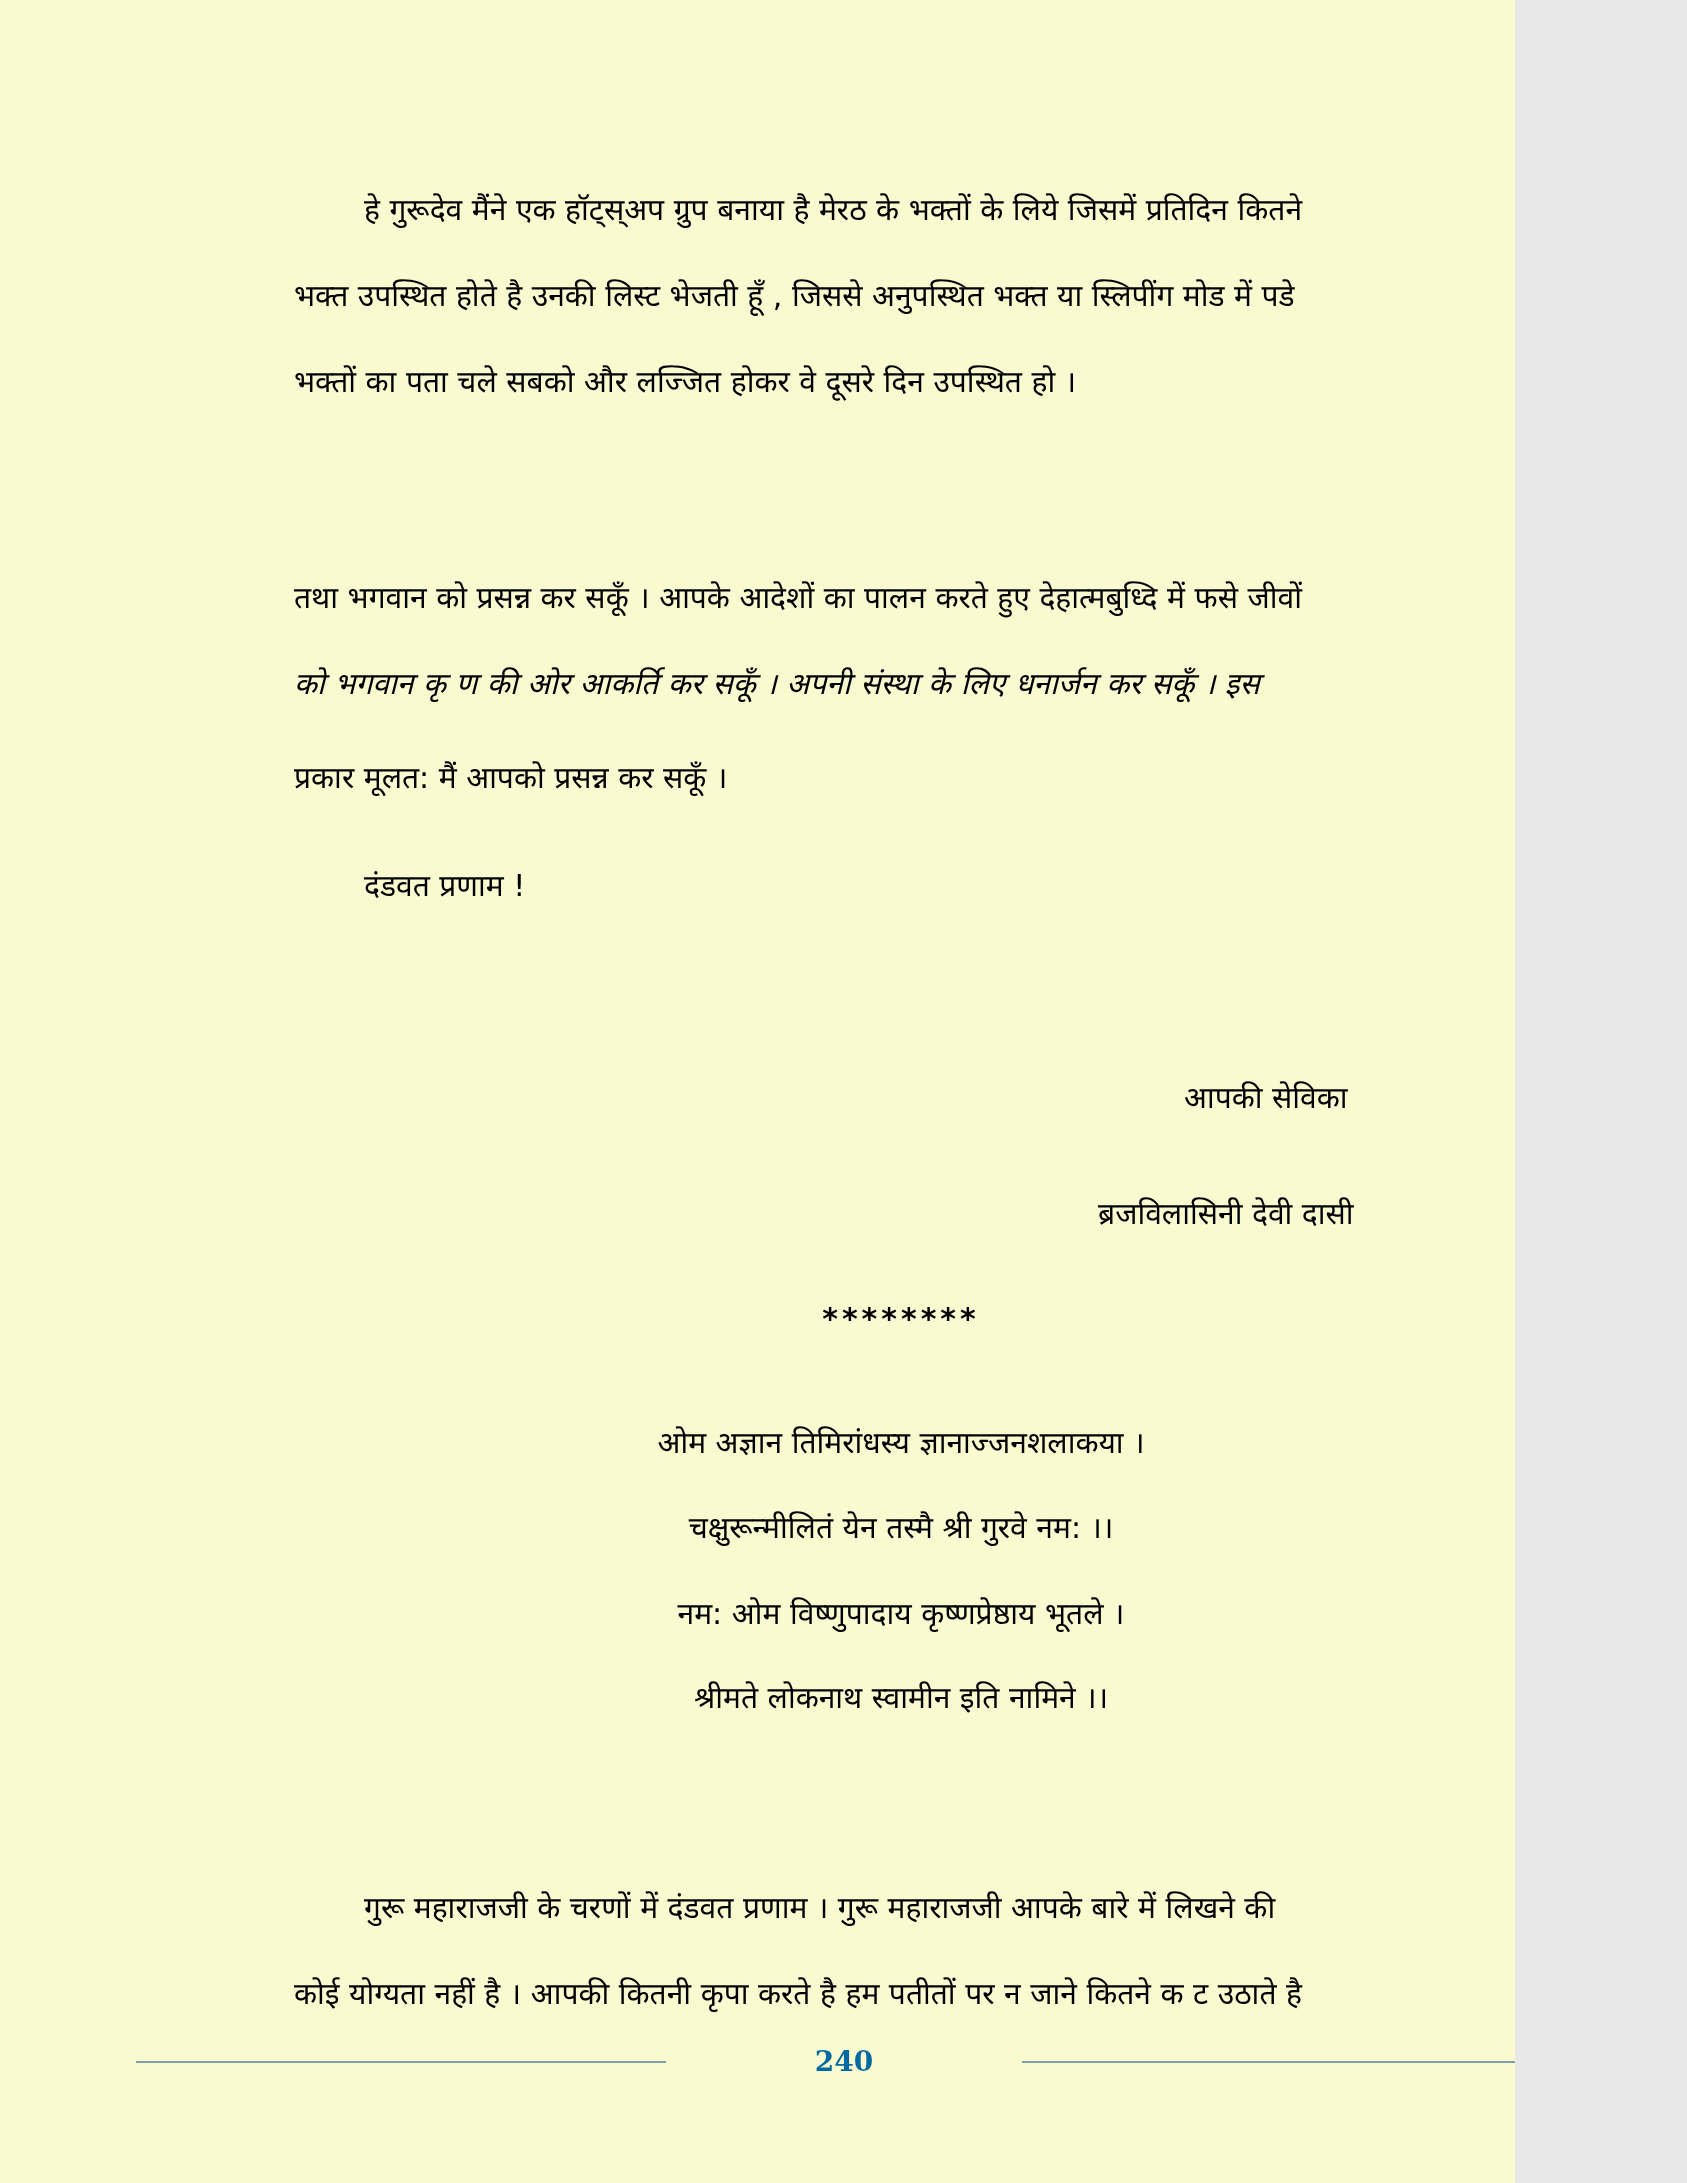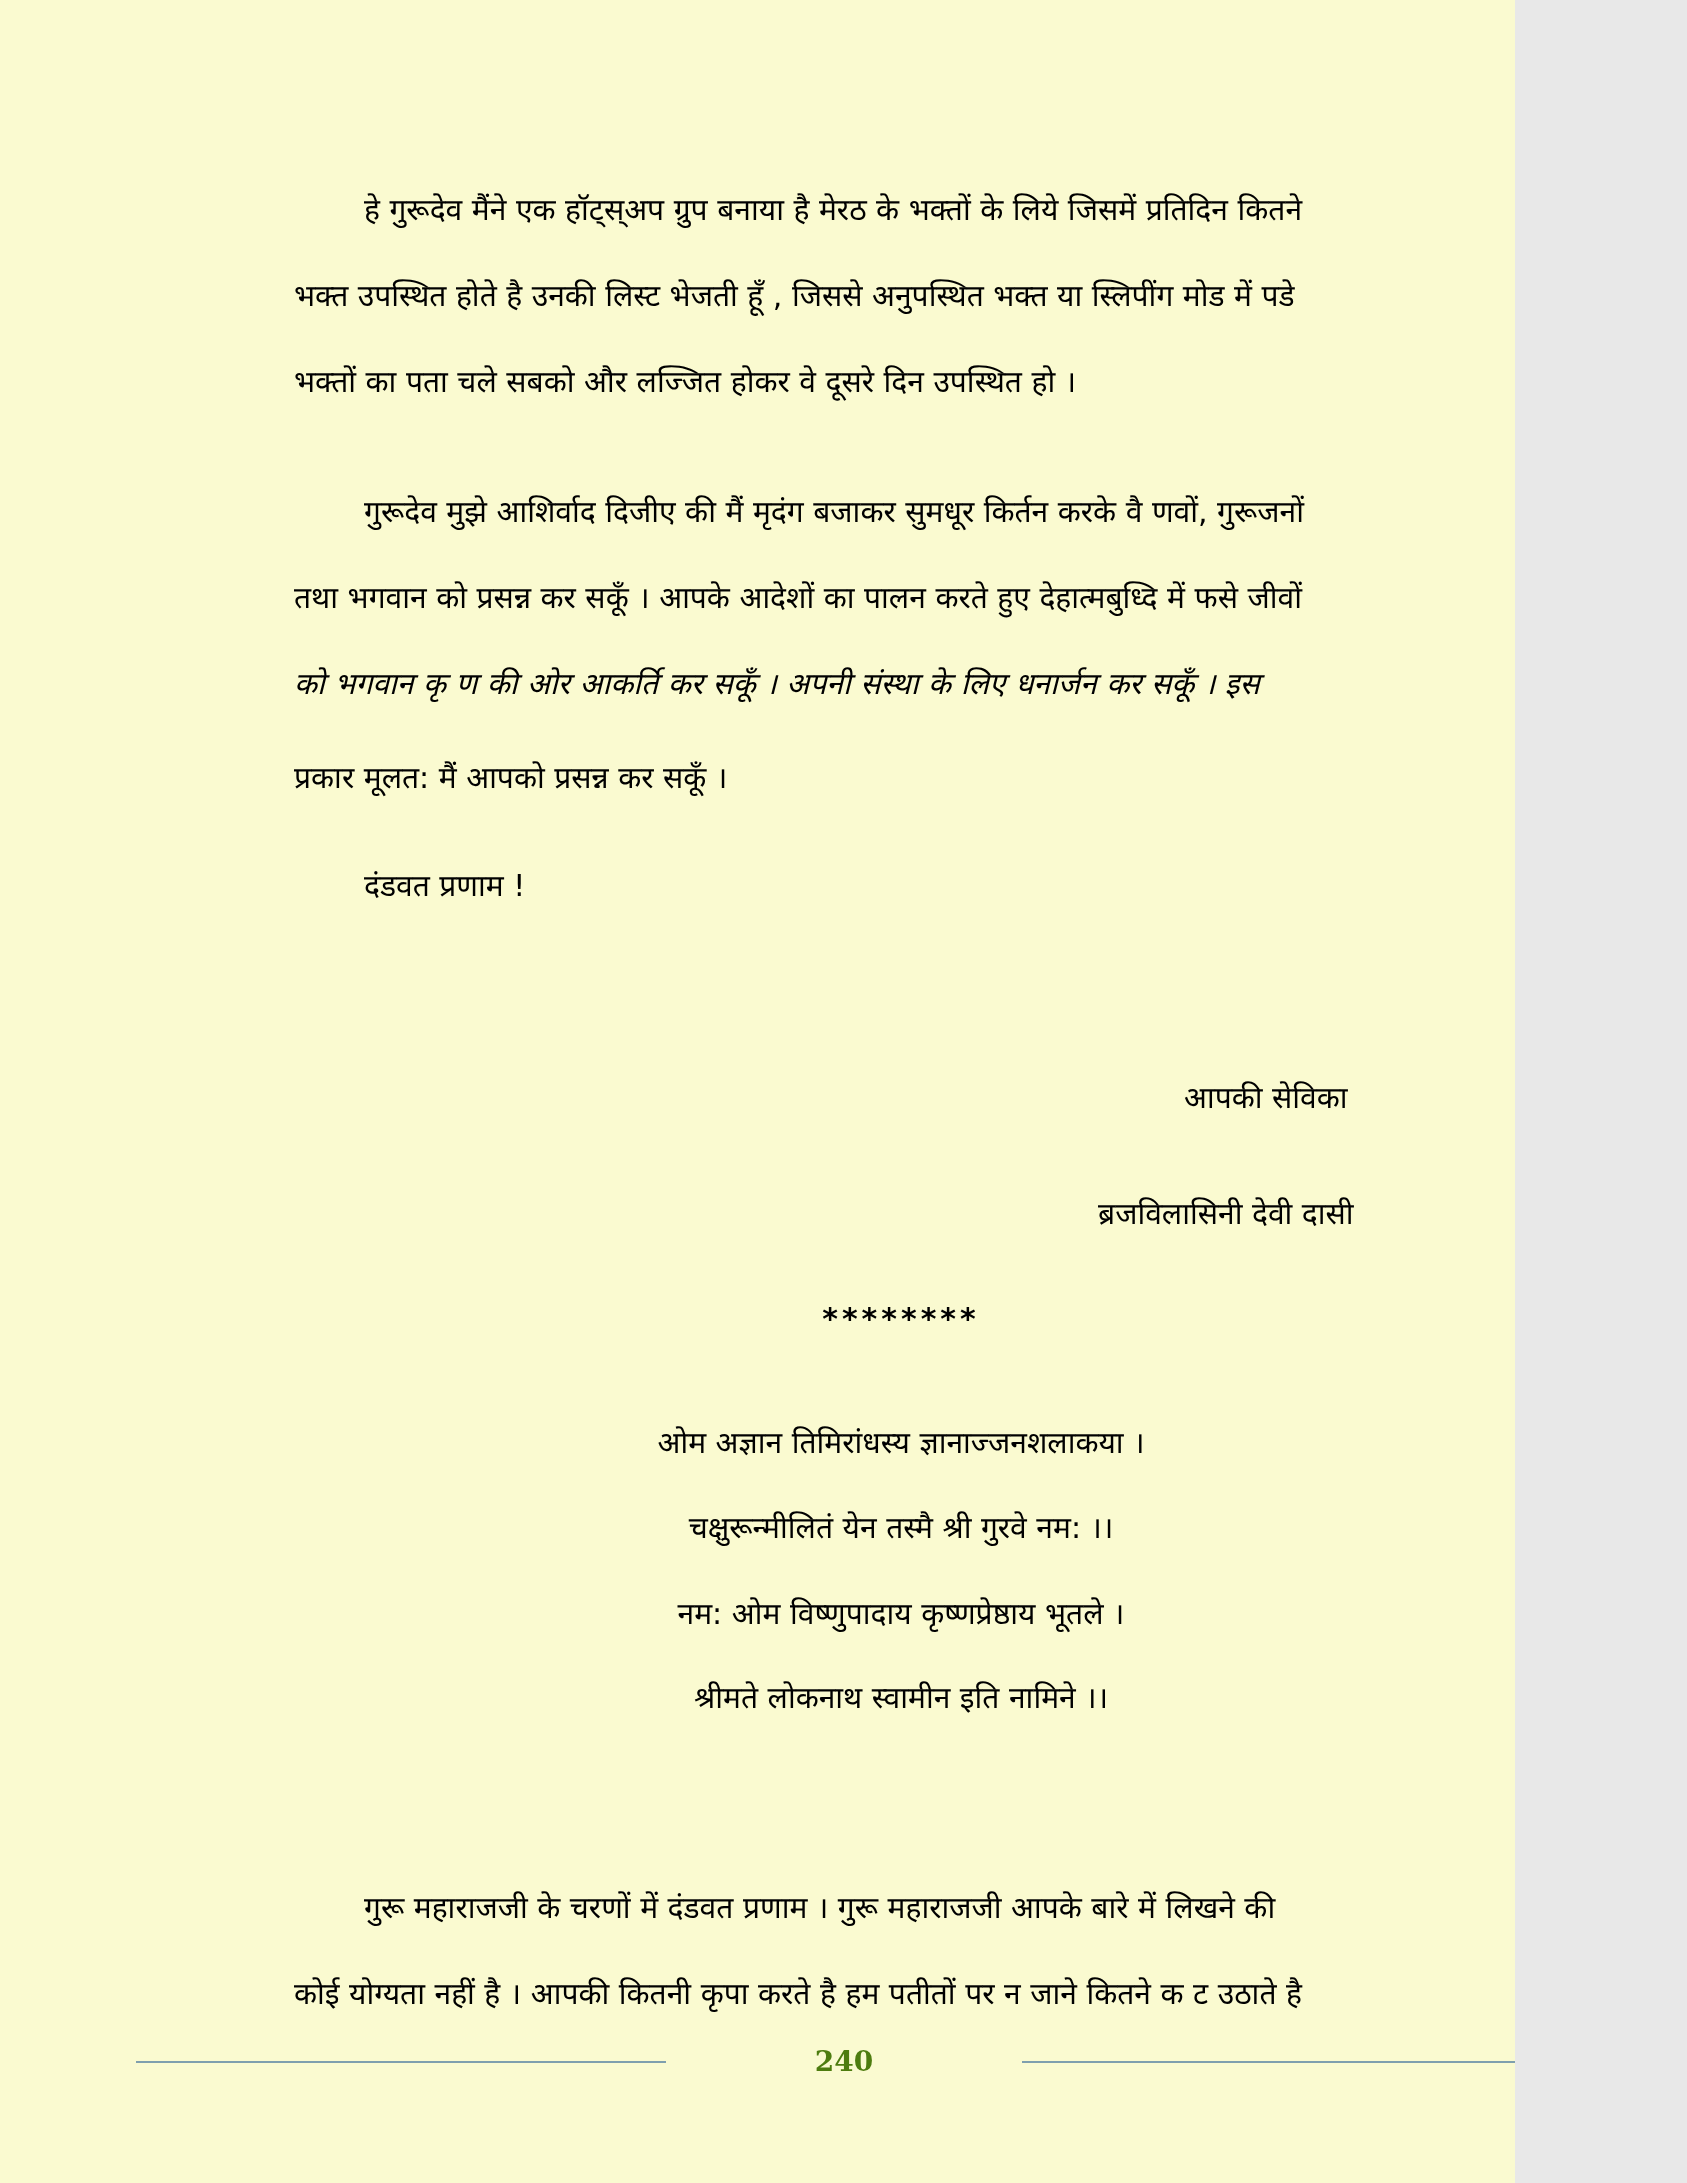--- a/index.html
+++ b/index.html
@@ -46,35 +46,34 @@
   }
   .footer-rule {
     flex: 1;
     height: 0;
     border-top: 2px solid #7f9fae;
   }
   .page-number {
     font-family: "DejaVu Serif", serif;
     font-weight: bold;
     font-size: 28px;
-    color: #4d7c0f;
+    color: #0369a1;
     margin: 0 149px;
     line-height: 42px;
   }
 </style>
 </head>
 <body>
 
 <div class="page">
 
   <div class="line" style="top:189px; left:364px;">हे गुरूदेव मैंने एक हॉट्स्अप ग्रुप बनाया है मेरठ के भक्तों के लिये जिसमें प्रतिदिन कितने</div>
   <div class="line" style="top:275px; left:294px;">भक्त उपस्थित होते है उनकी लिस्ट भेजती हूँ , जिससे अनुपस्थित भक्त या स्लिपींग मोड में पडे</div>
   <div class="line" style="top:361px; left:294px;">भक्तों का पता चले सबको और लज्जित होकर वे दूसरे दिन उपस्थित हो ।</div>
 
-  <div class="line" style="top:491px; left:364px;">गुरूदेव मुझे आशिर्वाद दिजीए की मैं मृदंग बजाकर सुमधूर किर्तन करके वै णवों, गुरूजनों</div>
   <div class="line" style="top:577px; left:294px;">तथा भगवान को प्रसन्न कर सकूँ । आपके आदेशों का पालन करते हुए देहात्मबुध्दि में फसे जीवों</div>
   <div class="line" style="top:663px; left:294px;font-style:italic;">को भगवान कृ ण की ओर आकर्ति कर सकूँ । अपनी संस्था के लिए धनार्जन कर सकूँ । इस</div>
   <div class="line" style="top:757px; left:294px;">प्रकार मूलत: मैं आपको प्रसन्न कर सकूँ ।</div>
 
   <div class="line" style="top:865px; left:364px;text-align:center;">दंडवत प्रणाम !</div>
 
   <div class="line" style="top:1077px; left:1184px;">आपकी सेविका</div>
   <div class="line" style="top:1193px; left:1098px;">ब्रजविलासिनी देवी दासी</div>
 
   <div class="line centered separator" style="top:1298px;">********</div>

